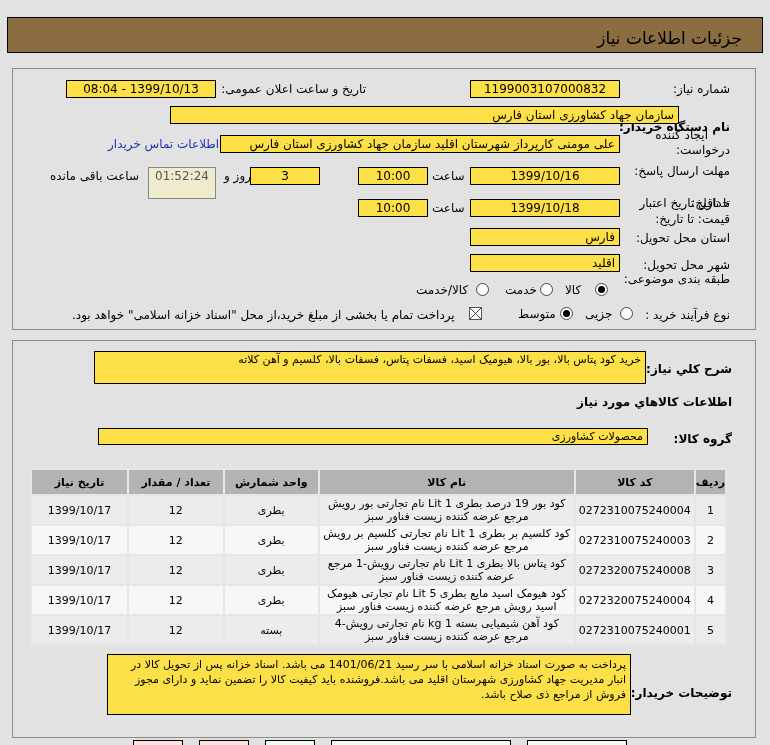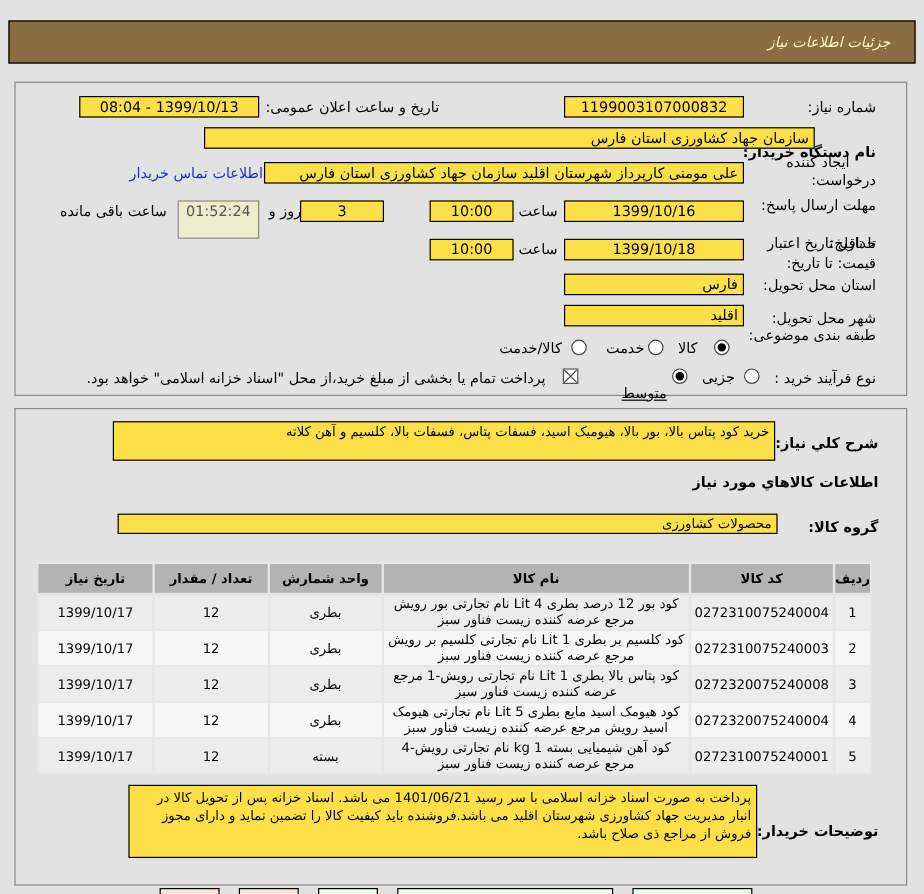--- a/index.html
+++ b/index.html
@@ -58,21 +58,21 @@
   table.items tr:nth-child(odd) td { background: #ececec; }
   table.items td.name { text-align: center; }
   .btn-stub {
     position: absolute; top: 740px; height: 10px; border: 1px solid #000;
   }
 </style>
 </head>
 <body>
 
 <div class="abs" style="left:7px; top:17px; width:756px; height:36px; background:#8b6d42; border:1px solid #000;">
-  <span style="position:absolute; right:20px; top:10px; color:#fef9c3; font-size:12px;font-style:italic;">جزئیات اطلاعات نیاز</span>
+  <span style="position:absolute; right:20px; top:10px; color:#000000; font-size:17px;">جزئیات اطلاعات نیاز</span>
 </div>
 
 <div class="panel top"></div>
 
 <span class="lbl" style="right:40px; top:82px;">شماره نیاز:</span>
 <div class="box c" style="left:470px; top:80px; width:150px; height:18px;">1199003107000832</div>
 
 <span class="lbl" style="right:404px; top:82px;">تاریخ و ساعت اعلان عمومی:</span>
 <div class="box c" style="left:66px; top:80px; width:150px; height:18px;">1399/10/13 - 08:04</div>
 
@@ -111,21 +111,21 @@
 <span class="lbl" style="left:565px; top:283px;">کالا</span>
 <div class="radio" style="left:540px; top:283px;"></div>
 <span class="lbl" style="left:505px; top:283px;">خدمت</span>
 <div class="radio" style="left:476px; top:283px;"></div>
 <span class="lbl" style="left:416px; top:283px;">کالا/خدمت</span>
 
 <span class="lbl" style="right:40px; top:308px;">نوع فرآیند خرید :</span>
 <div class="radio" style="left:620px; top:307px;"></div>
 <span class="lbl" style="left:585px; top:307px;">جزیی</span>
 <div class="radio on" style="left:560px; top:307px;"></div>
-<span class="lbl" style="left:518px; top:321px;text-decoration:underline;">متوسط</span>
+<span class="lbl" style="left:518px; top:307px;">متوسط</span>
 <div class="chk" style="left:469px; top:307px;">
   <svg width="11" height="11" viewBox="0 0 11 11">
       <path d="M0 0 L11 11 M11 0 L0 11" stroke="#444" stroke-width="1"></path>
     </svg>
 </div>
 <span class="lbl" style="left:72px; top:308px;">پرداخت تمام یا بخشی از مبلغ خرید،از محل "اسناد خزانه اسلامی" خواهد بود.</span>
 
 <div class="panel mid"></div>
 
 <span class="lbl bold" style="right:38px; top:362px;">شرح كلي نياز:</span>
@@ -144,21 +144,21 @@
       <th style="width:262px;">نام کالا</th>
       <th style="width:95px;">واحد شمارش</th>
       <th style="width:96px;">تعداد / مقدار</th>
       <th style="width:96px;">تاریخ نیاز</th>
     </tr>
   </thead>
   <tbody>
     <tr>
       <td>1</td>
       <td>0272310075240004</td>
-      <td class="name">کود بور 12 درصد بطری 4 Lit نام تجارتی بور رویش مرجع عرضه کننده زیست فناور سبز</td>
+      <td class="name">کود بور 19 درصد بطری 1 Lit نام تجارتی بور رویش مرجع عرضه کننده زیست فناور سبز</td>
       <td>بطری</td>
       <td>12</td>
       <td>1399/10/17</td>
     </tr>
     <tr>
       <td>2</td>
       <td>0272310075240003</td>
       <td class="name">کود کلسیم بر بطری 1 Lit نام تجارتی کلسیم بر رویش مرجع عرضه کننده زیست فناور سبز</td>
       <td>بطری</td>
       <td>12</td>

